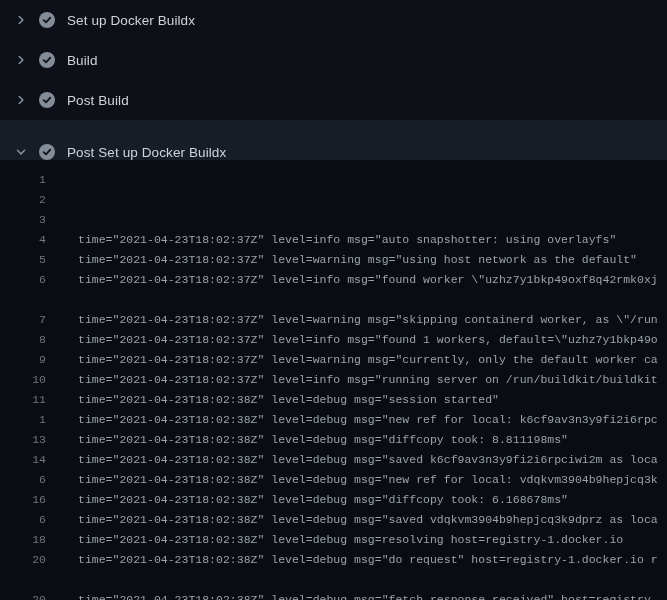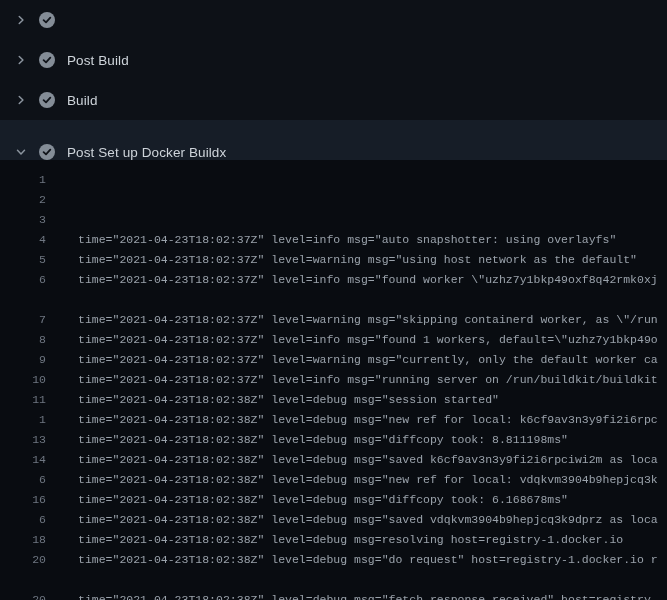--- a/index.html
+++ b/index.html
@@ -49,50 +49,51 @@
       <svg width="14" height="14" viewBox="0 0 16 16">
           <path d="M6 4 L10.2 8 L6 12" fill="none" stroke="#8b949e" stroke-width="1.7" stroke-linecap="round" stroke-linejoin="round"></path>
         </svg>
     </span>
     <span class="status">
       <svg width="16" height="16" viewBox="0 0 16 16">
           <circle cx="8" cy="8" r="8" fill="#848d97"></circle>
           <path d="M4.6 8.2 L7 10.4 L11.3 5.7" fill="none" stroke="#10141a" stroke-width="1.8" stroke-linecap="round" stroke-linejoin="round"></path>
         </svg>
     </span>
+    <span class="step-label">Set up Docker Buildx</span>
+  </div>
+
+  <div class="step-row">
+    <span class="chev">
+      <svg width="14" height="14" viewBox="0 0 16 16">
+          <path d="M6 4 L10.2 8 L6 12" fill="none" stroke="#8b949e" stroke-width="1.7" stroke-linecap="round" stroke-linejoin="round"></path>
+        </svg>
+    </span>
+    <span class="status">
+      <svg width="16" height="16" viewBox="0 0 16 16">
+          <circle cx="8" cy="8" r="8" fill="#848d97"></circle>
+          <path d="M4.6 8.2 L7 10.4 L11.3 5.7" fill="none" stroke="#10141a" stroke-width="1.8" stroke-linecap="round" stroke-linejoin="round"></path>
+        </svg>
+    </span>
+    <span class="step-label">Build</span>
   </div>
 
   <div class="step-row">
     <span class="chev">
       <svg width="14" height="14" viewBox="0 0 16 16">
           <path d="M6 4 L10.2 8 L6 12" fill="none" stroke="#8b949e" stroke-width="1.7" stroke-linecap="round" stroke-linejoin="round"></path>
         </svg>
     </span>
     <span class="status">
       <svg width="16" height="16" viewBox="0 0 16 16">
           <circle cx="8" cy="8" r="8" fill="#848d97"></circle>
           <path d="M4.6 8.2 L7 10.4 L11.3 5.7" fill="none" stroke="#10141a" stroke-width="1.8" stroke-linecap="round" stroke-linejoin="round"></path>
         </svg>
     </span>
     <span class="step-label">Post Build</span>
-  </div>
-
-  <div class="step-row">
-    <span class="chev">
-      <svg width="14" height="14" viewBox="0 0 16 16">
-          <path d="M6 4 L10.2 8 L6 12" fill="none" stroke="#8b949e" stroke-width="1.7" stroke-linecap="round" stroke-linejoin="round"></path>
-        </svg>
-    </span>
-    <span class="status">
-      <svg width="16" height="16" viewBox="0 0 16 16">
-          <circle cx="8" cy="8" r="8" fill="#848d97"></circle>
-          <path d="M4.6 8.2 L7 10.4 L11.3 5.7" fill="none" stroke="#10141a" stroke-width="1.8" stroke-linecap="round" stroke-linejoin="round"></path>
-        </svg>
-    </span>
-    <span class="step-label">Build</span>
   </div>
 
   <div class="step-row expanded">
     <span class="chev">
       <svg width="14" height="14" viewBox="0 0 16 16">
           <path d="M4 6 L8 10.2 L12 6" fill="none" stroke="#8b949e" stroke-width="1.7" stroke-linecap="round" stroke-linejoin="round"></path>
         </svg>
     </span>
     <span class="status">
       <svg width="16" height="16" viewBox="0 0 16 16">

